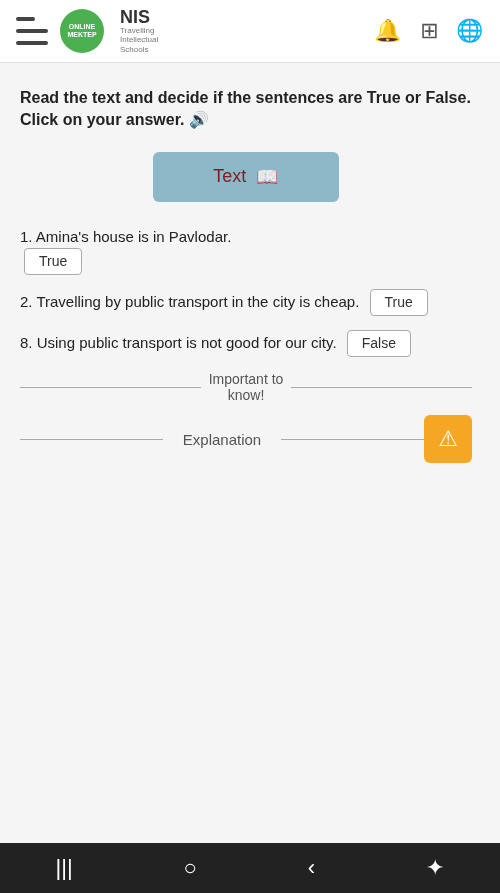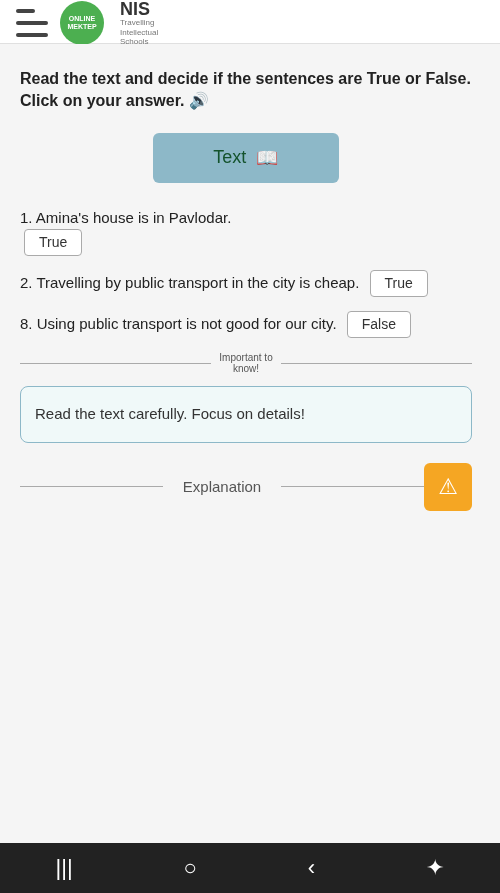--- a/index.html
+++ b/index.html
@@ -9,27 +9,26 @@
       min-height: 893px;
       background: #f5f5f5;
       font-family: 'Segoe UI', Arial, sans-serif;
       display: flex;
       flex-direction: column;
     }
 
     
     .top-nav {
       background: #ffffff;
-      height: 44px;
-      display: flex;
-      align-items: flex-start;
+      height: 63px;
+      display: flex;
+      align-items: center;
       justify-content: space-between;
       padding: 0 16px;
       border-bottom: 1px solid #e0e0e0;
-      flex-direction: column;
     }
     .nav-left {
       display: flex;
       align-items: center;
       gap: 12px;
     }
     .hamburger-icon {
       width: 32px;
       height: 28px;
       display: flex;
@@ -111,21 +110,21 @@
     }
 
     
     .text-button-wrap {
       display: flex;
       justify-content: center;
       margin-bottom: 24px;
     }
     .text-button {
       background: #8db8c8;
-      color: #14532d;
+      color: #7f1d1d;
       font-size: 18px;
       font-weight: 500;
       padding: 14px 60px;
       border-radius: 6px;
       cursor: pointer;
       display: flex;
       align-items: center;
       gap: 10px;
       border: none;
     }
@@ -176,21 +175,21 @@
       justify-content: center;
       gap: 8px;
       margin-bottom: 12px;
     }
     .divider-line {
       flex: 1;
       height: 1px;
       background: #aaa;
     }
     .important-text {
-      font-size: 10px;
+      font-size: 14px;
       color: #555;
       text-align: center;
       white-space: nowrap;
     }
 
     
     .hint-box {
       border: 1.5px solid #8db8c8;
       border-radius: 8px;
       padding: 16px 14px;
@@ -312,23 +311,20 @@
     </div>
 
   </div>
 
   <div class="important-section">
     <div class="divider-line"></div>
     <span class="important-text">Important to<br>know!</span>
     <div class="divider-line"></div>
   </div>
 
-  <div class="hint-box">
-    <span>Read the text carefully. Focus on details!</span>
-  </div>
 
   <div class="explanation-section">
     <div class="explanation-left">
       <div class="divider-line"></div>
       <span class="explanation-text">Explanation</span>
       <div class="divider-line"></div>
     </div>
     <button class="warning-btn">
       <span class="warning-icon-symbol">⚠</span>
     </button>

